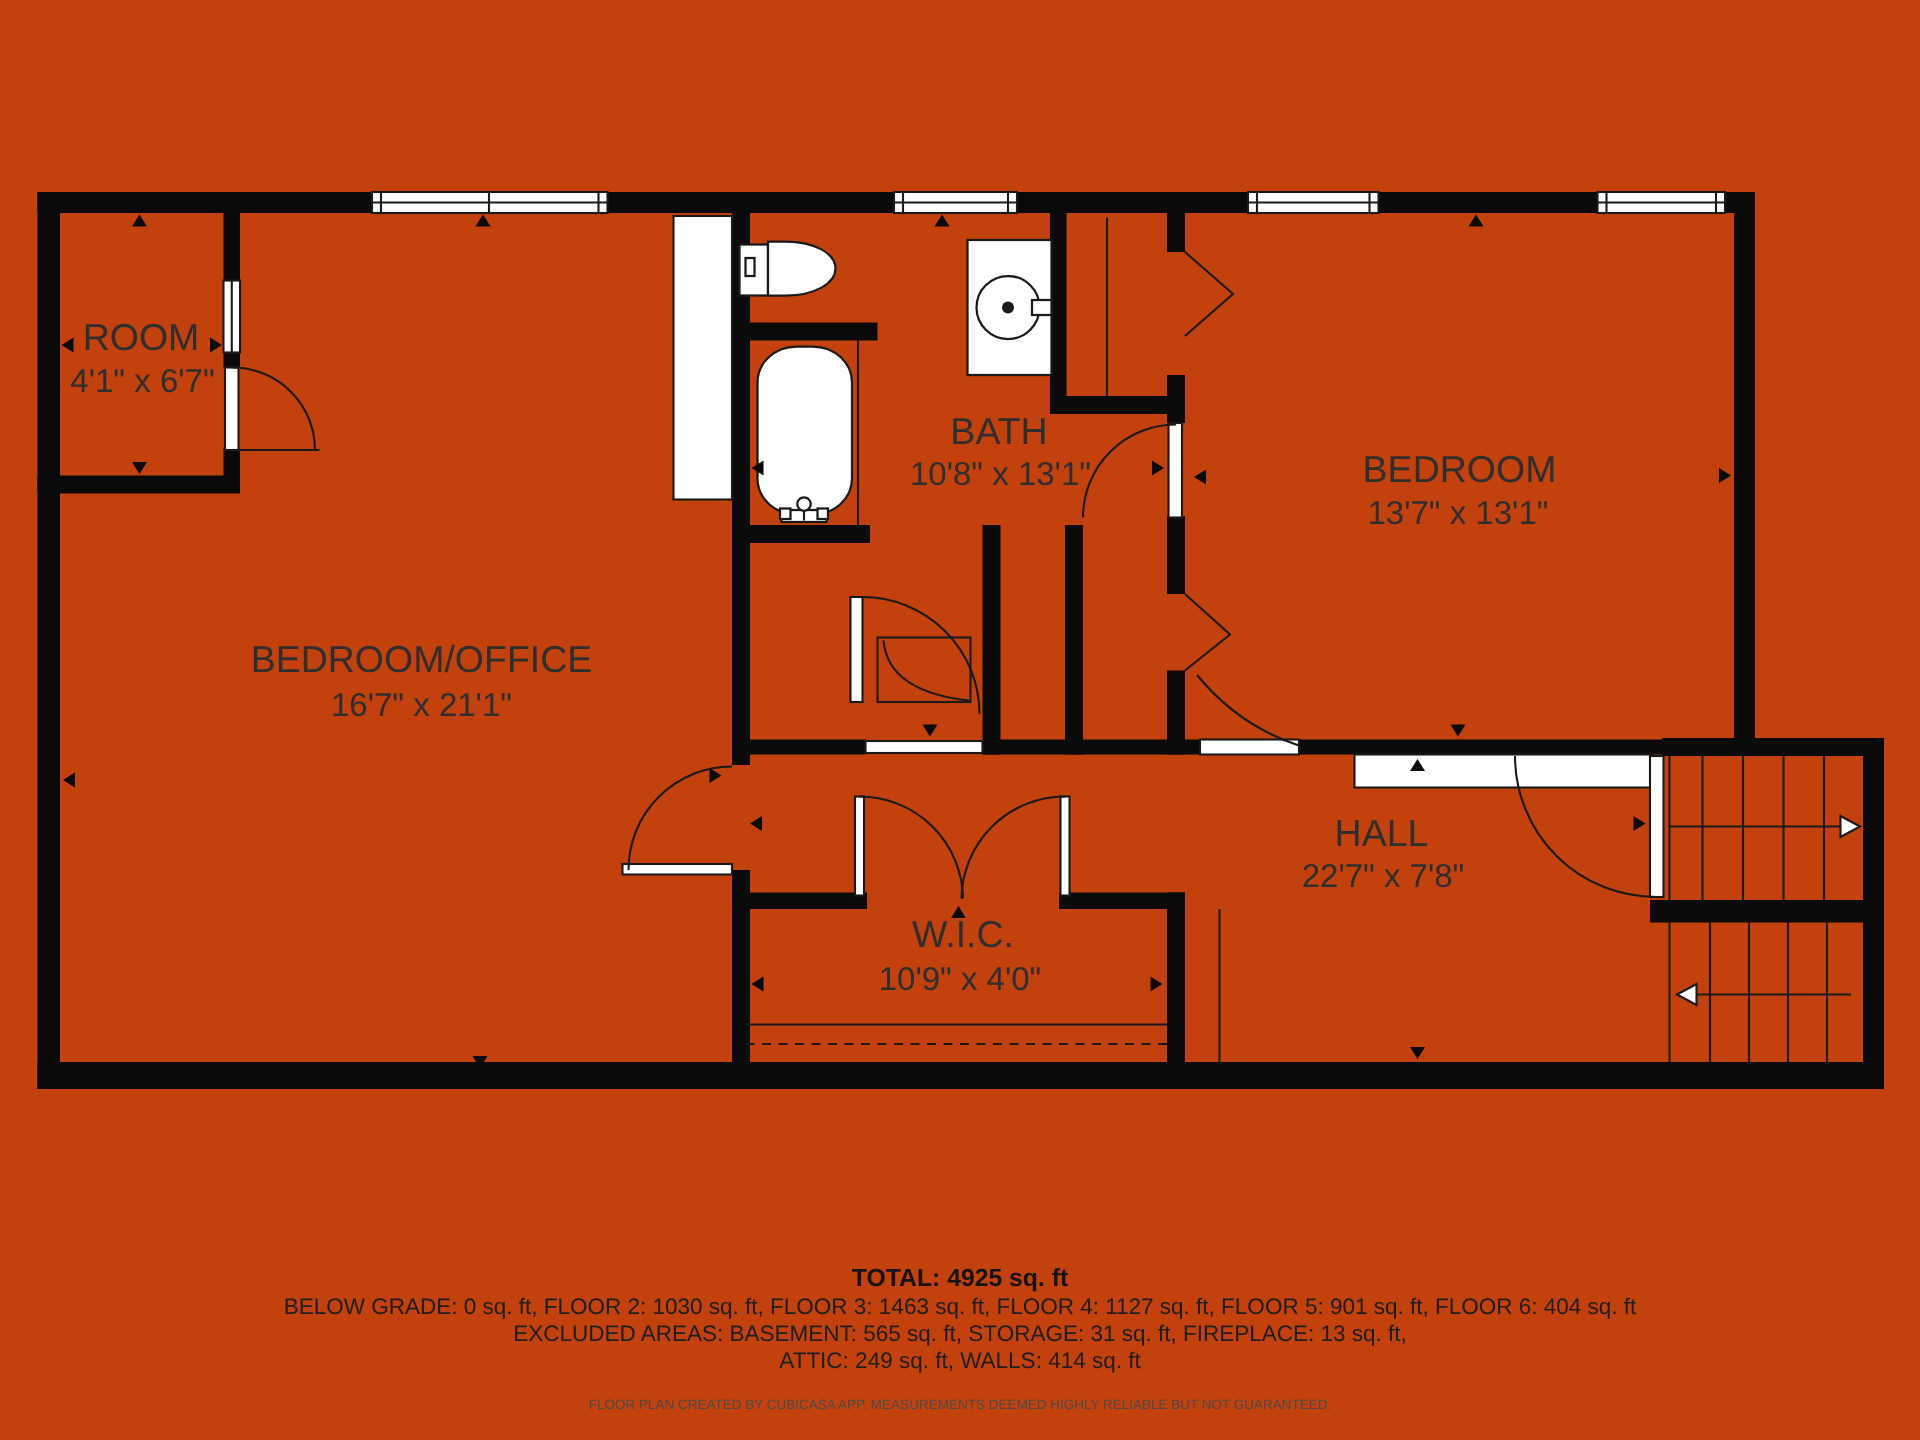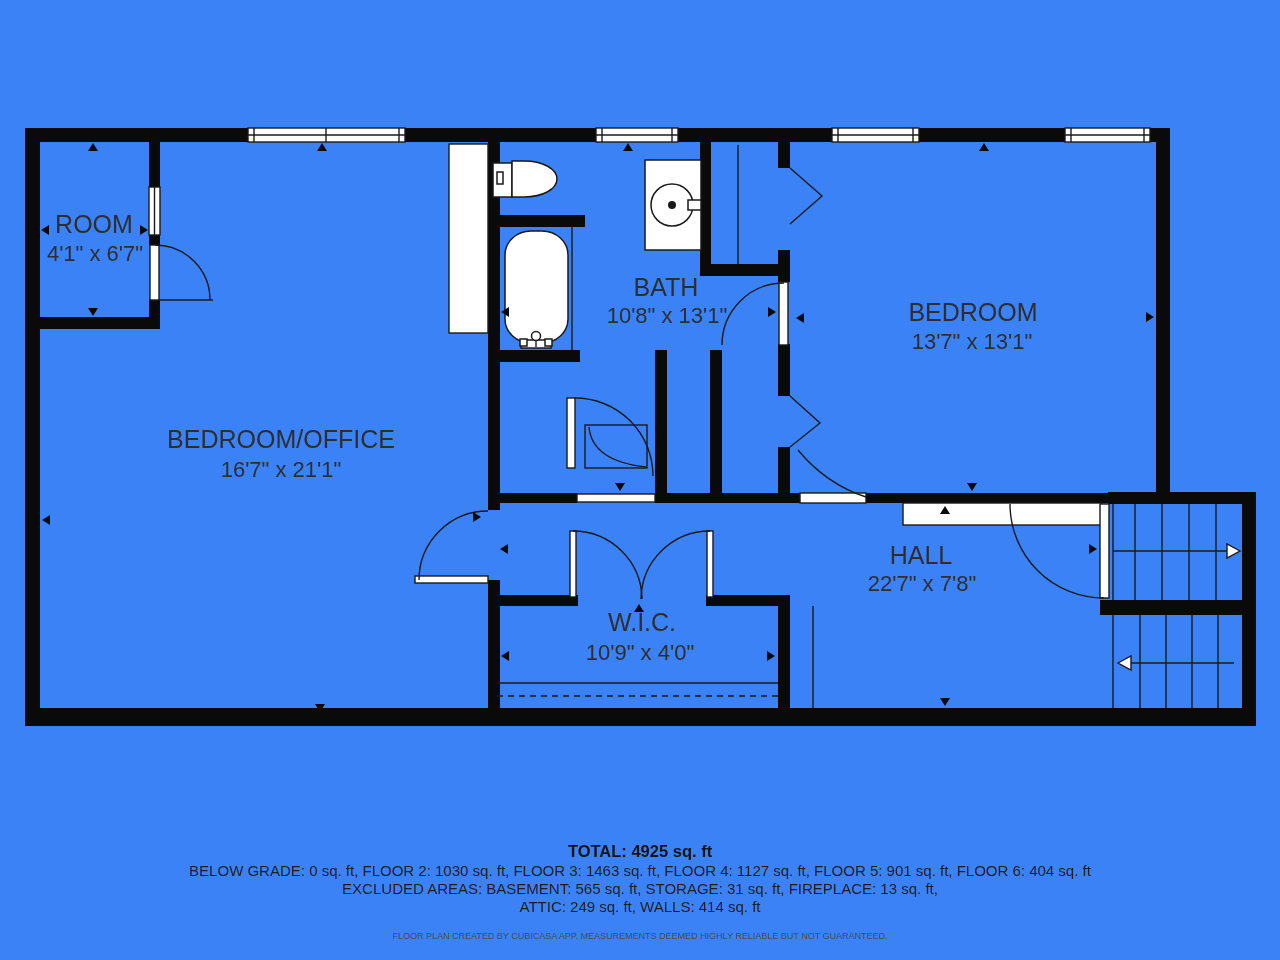--- a/index.html
+++ b/index.html
@@ -1,16 +1,16 @@
 <!DOCTYPE html>
 <html><head>
 <meta charset="utf-8">
 <style>
   html,body{margin:0;padding:0;background:#ffffff;}
-  .stage{position:relative;width:1280px;height:960px;background:#3b82f6;overflow:hidden;
+  .stage{position:relative;width:1280px;height:960px;background:#c2410c;overflow:hidden;
          font-family:"Liberation Sans","DejaVu Sans",sans-serif;}
   svg{position:absolute;left:0;top:0;}
   .wall{fill:#0a0a0a;stroke:none;}
   .thin{fill:none;stroke:#1a1a1a;stroke-width:1.4;}
   .thinw{fill:#ffffff;stroke:#1a1a1a;stroke-width:1.4;}
   .arc{fill:none;stroke:#1a1a1a;stroke-width:1.4;}
   .tick{fill:#0a0a0a;stroke:none;}
   .otick{fill:#ffffff;stroke:#1a1a1a;stroke-width:1.4;}
   .fix{fill:#ffffff;stroke:#1a1a1a;stroke-width:1.5;}
   .roomname{font-size:25px;fill:#2e2e2e;}

